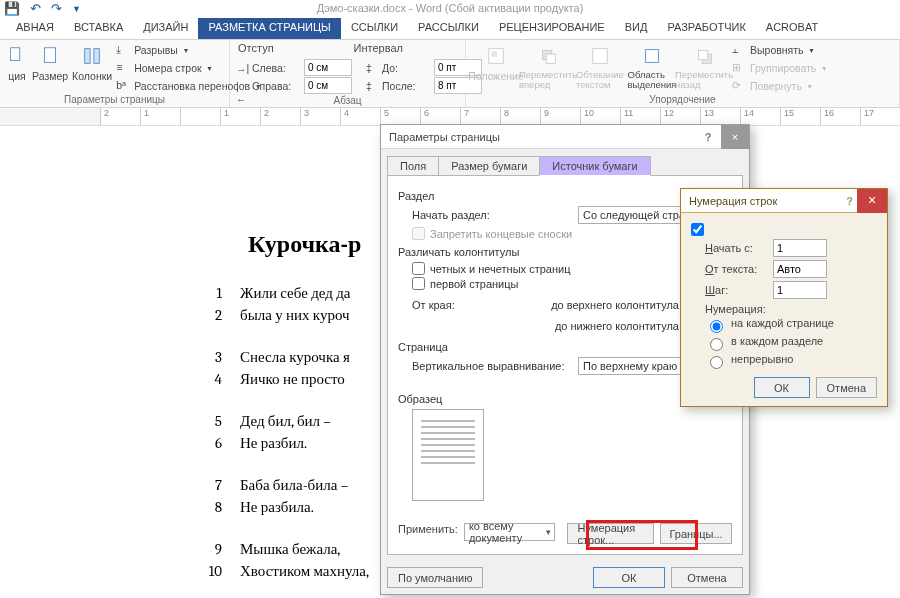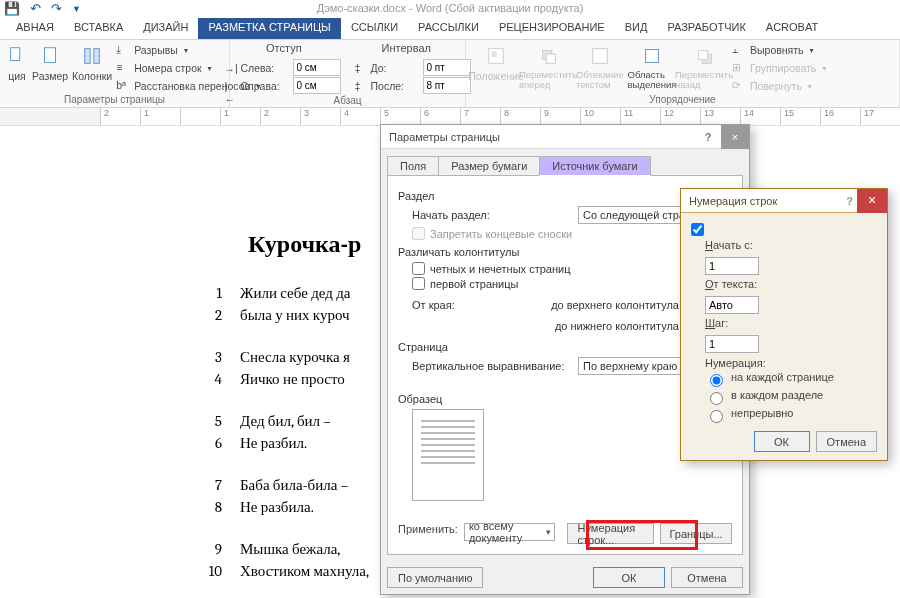--- a/index.html
+++ b/index.html
@@ -273,21 +273,21 @@
     width: 30px; height: 24px;
     background: #c94040;
     color: #fff;
     text-align: center;
     line-height: 22px;
     margin: 0 -8px 0 4px;
     font-size: 14px;
     cursor: pointer;
   }
   .dlg2-body { padding: 8px 10px; }
-  .dlg2 .frow { display: flex; align-items: flex-start; gap: 6px; margin: 3px 0 3px 14px; flex-direction: column; }
+  .dlg2 .frow { display: flex; align-items: center; gap: 6px; margin: 3px 0 3px 14px; }
   .dlg2 .frow label { width: 62px; }
   .dlg2 .frow .spinmini { width: 54px; }
   .radio { display: flex; align-items: flex-start; gap: 5px; margin: 2px 0 2px 14px; }
   .u { text-decoration: underline; }
   
   .ic svg { width: 100%; height: 100%; }
 </style>
 </head>
 <body>
 
@@ -350,21 +350,21 @@
             <span class="ic">bᵃ</span>
             <span>Расстановка переносов</span>
             <span style="font-size:8px;margin-left:2px">▾</span>
           </div>
       </div>
     </div>
     <div class="group-title">Параметры страницы</div>
   </div>
 
   <div class="group" style="width:236px">
-    <div class="group-body" style="flex-direction:column;align-items:center">
+    <div class="group-body" style="flex-direction:column;align-items:flex-start">
       <div style="display:flex;gap:20px;padding-left:2px">
         <span style="color:#4a4a4a">Отступ</span>
         <span style="margin-left:60px;color:#4a4a4a">Интервал</span>
       </div>
       <div style="display:flex;gap:14px">
         <div>
           <div class="spin">
               <span class="ic">→|</span>
               <label>Слева:</label>
               <input class="spinbox" value="0 см" style="">

